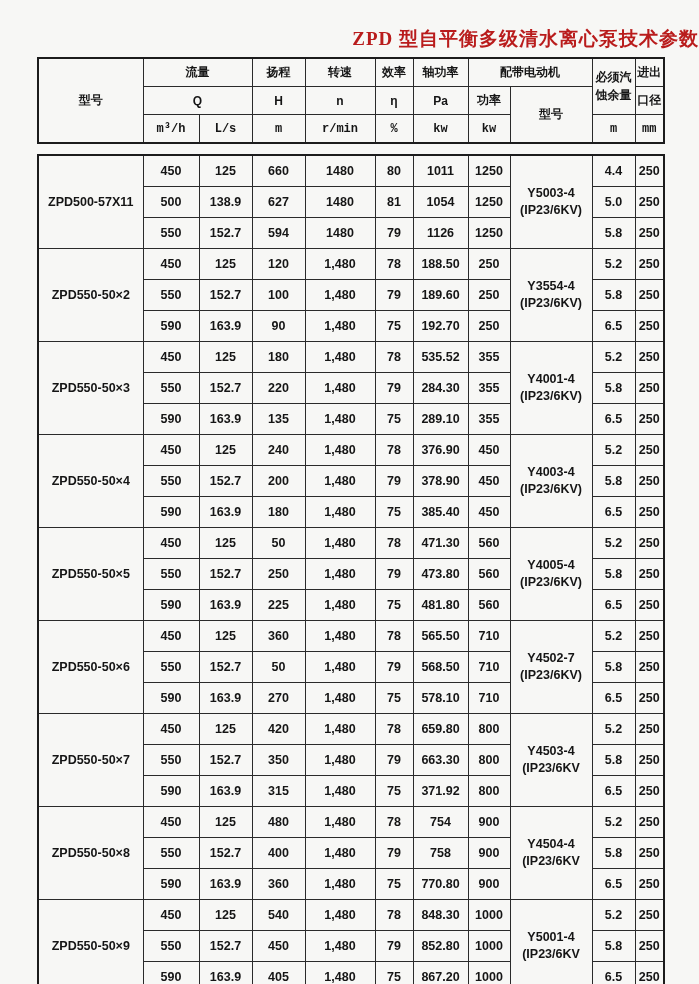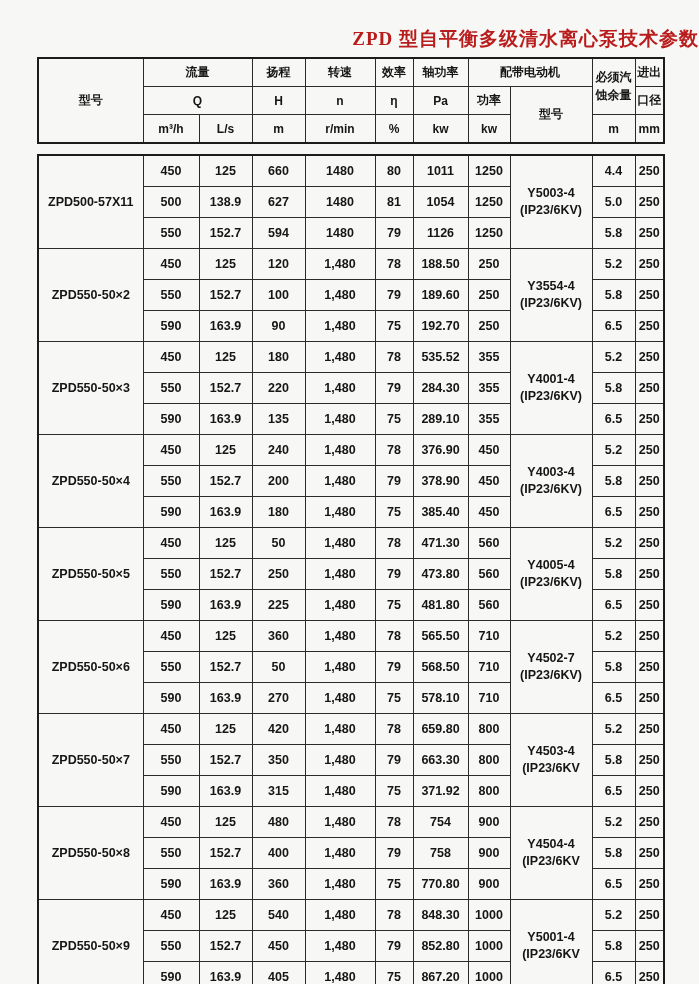--- a/index.html
+++ b/index.html
@@ -29,21 +29,21 @@
     text-align:center;vertical-align:middle;
     font-size:13px;font-weight:bold;
     padding:0;overflow:hidden;white-space:nowrap;
     color:#151515;
   }
   .head-table td{height:27px;font-size:12px;}
   .body-table td{height:30px;font-size:12.5px;}
   .two-line div{line-height:18px;font-family:Liberation Mono, monospace;}
   .motor div{line-height:17px;}
   .motor div + div{margin-top:0;}
-  .unit{font-size:12.5px;}
+  .unit{font-size:12.5px;font-family:Liberation Mono, monospace;}
 </style>
 </head>
 <body>
 
 <div class="page-title">ZPD 型自平衡多级清水离心泵技术参数</div>
 
 <div class="tables">
 
   <table class="head-table">
     <colgroup>

